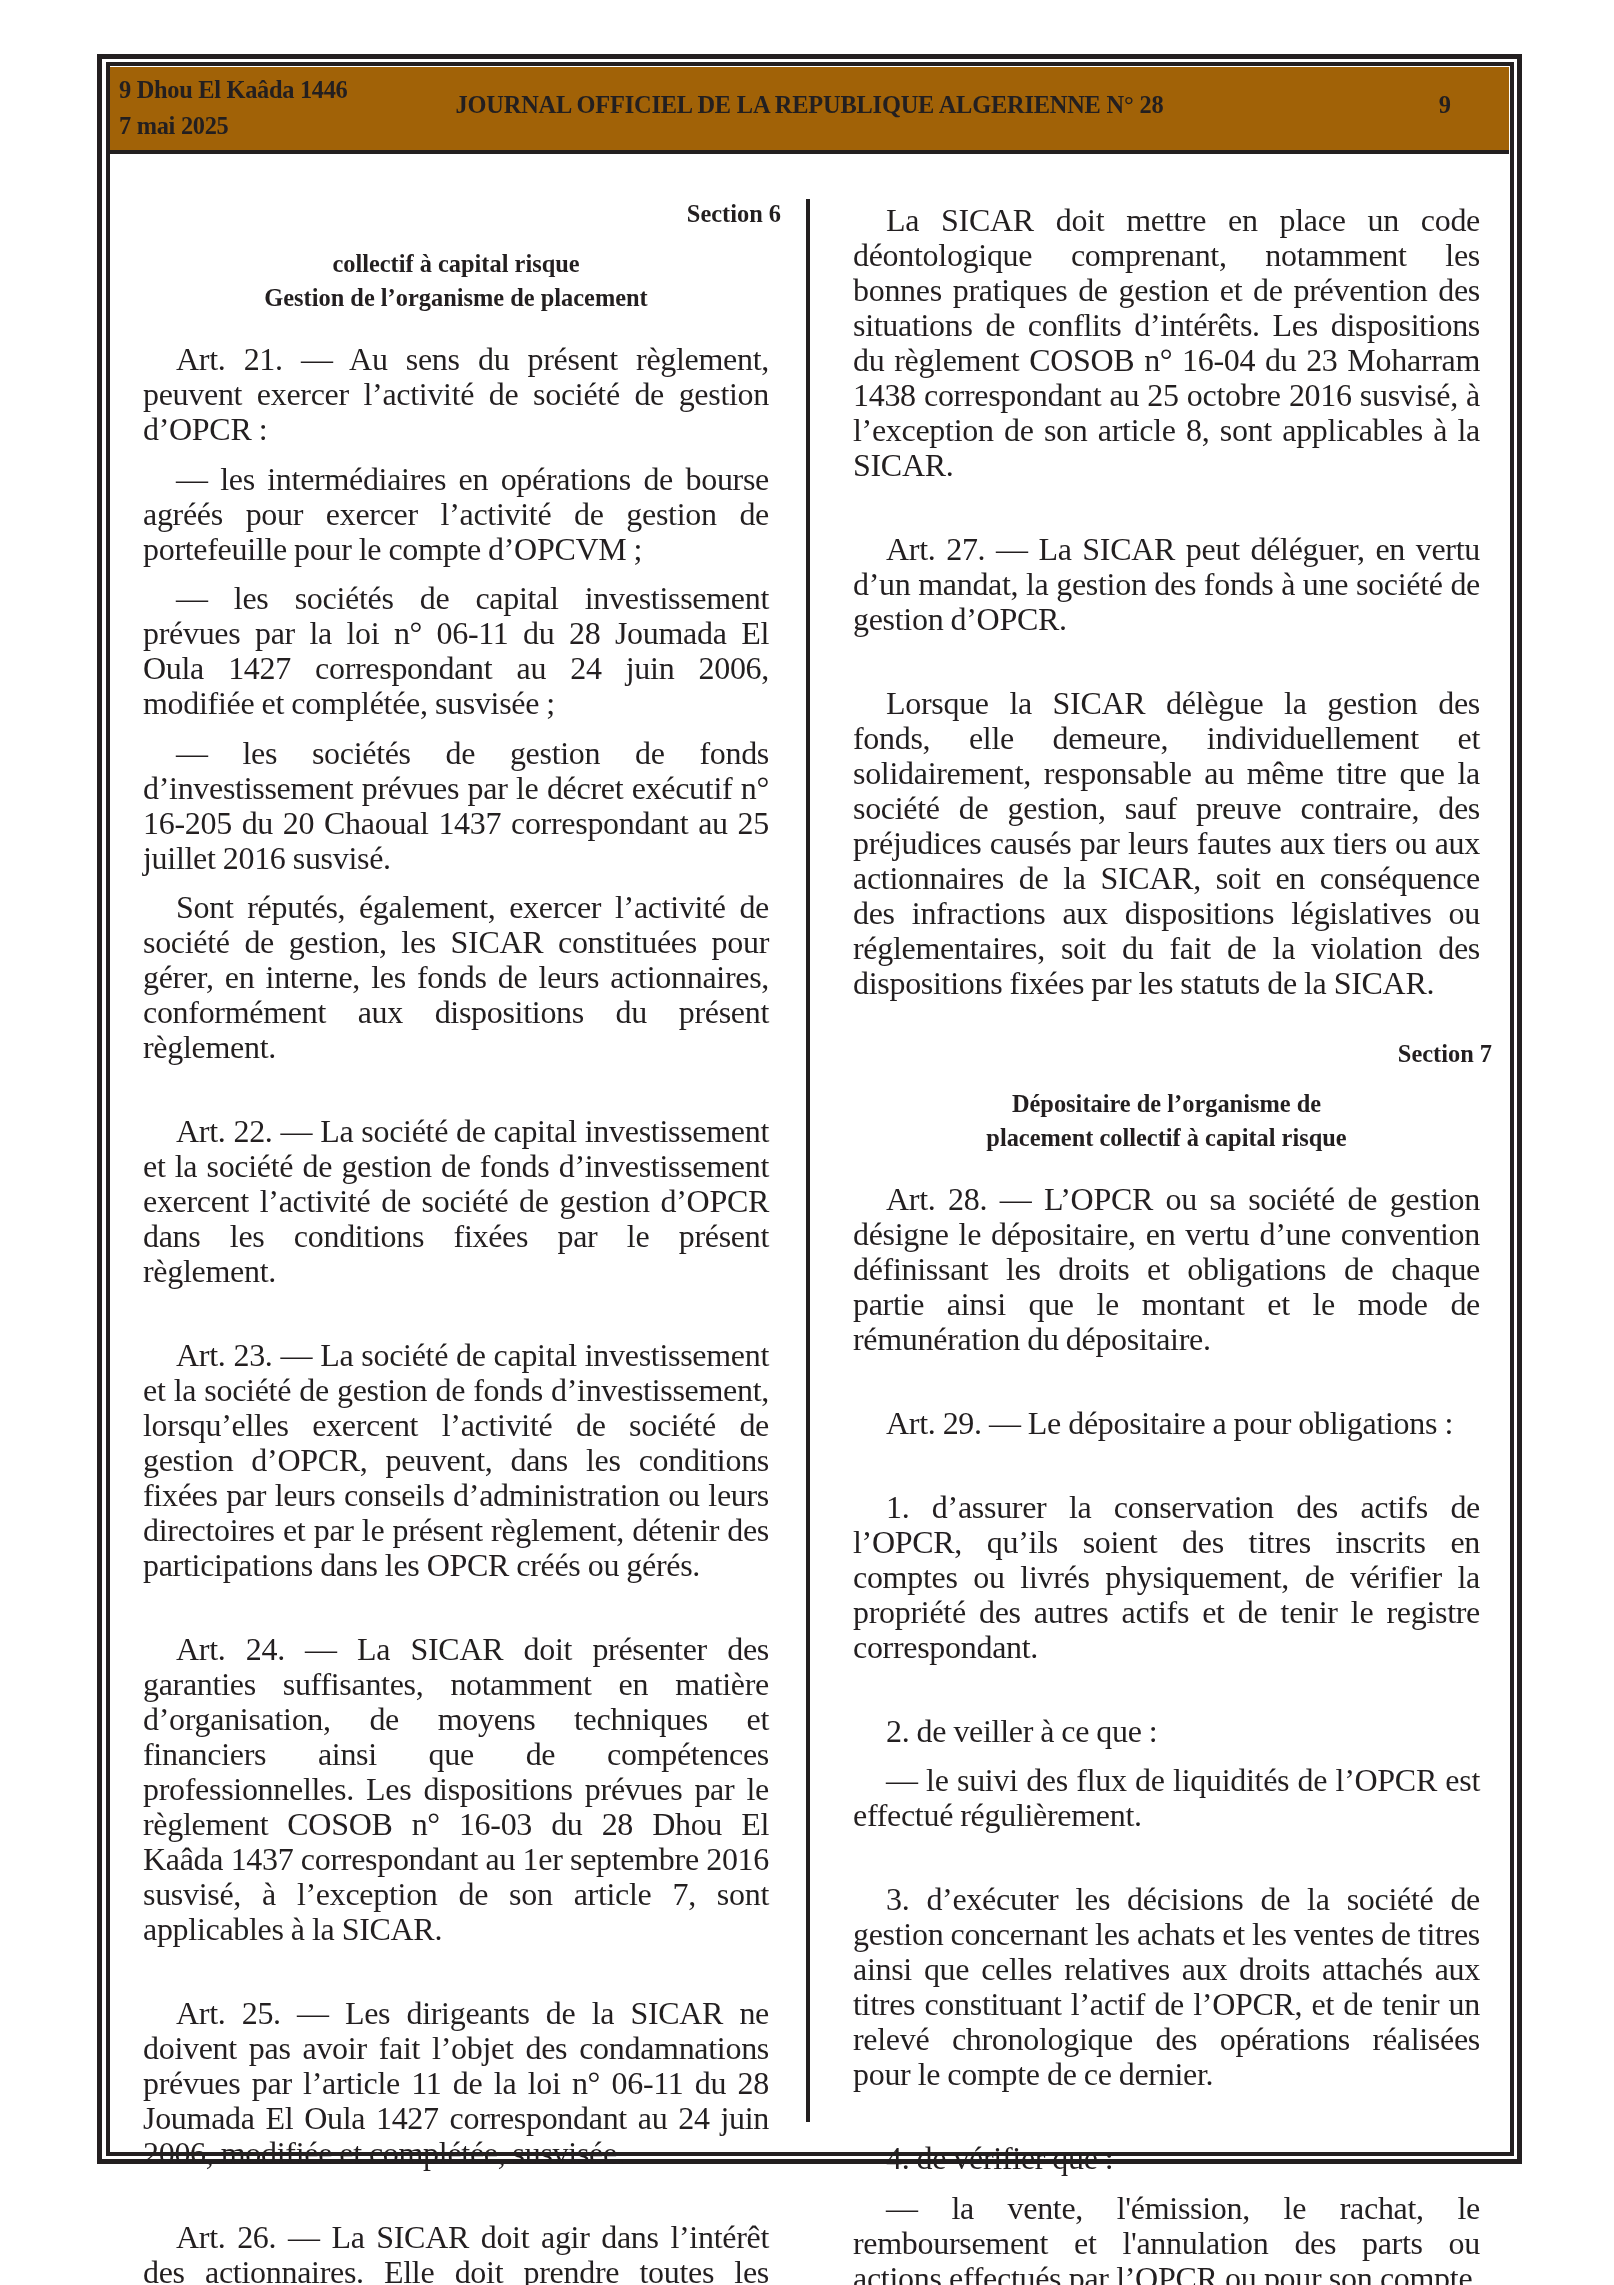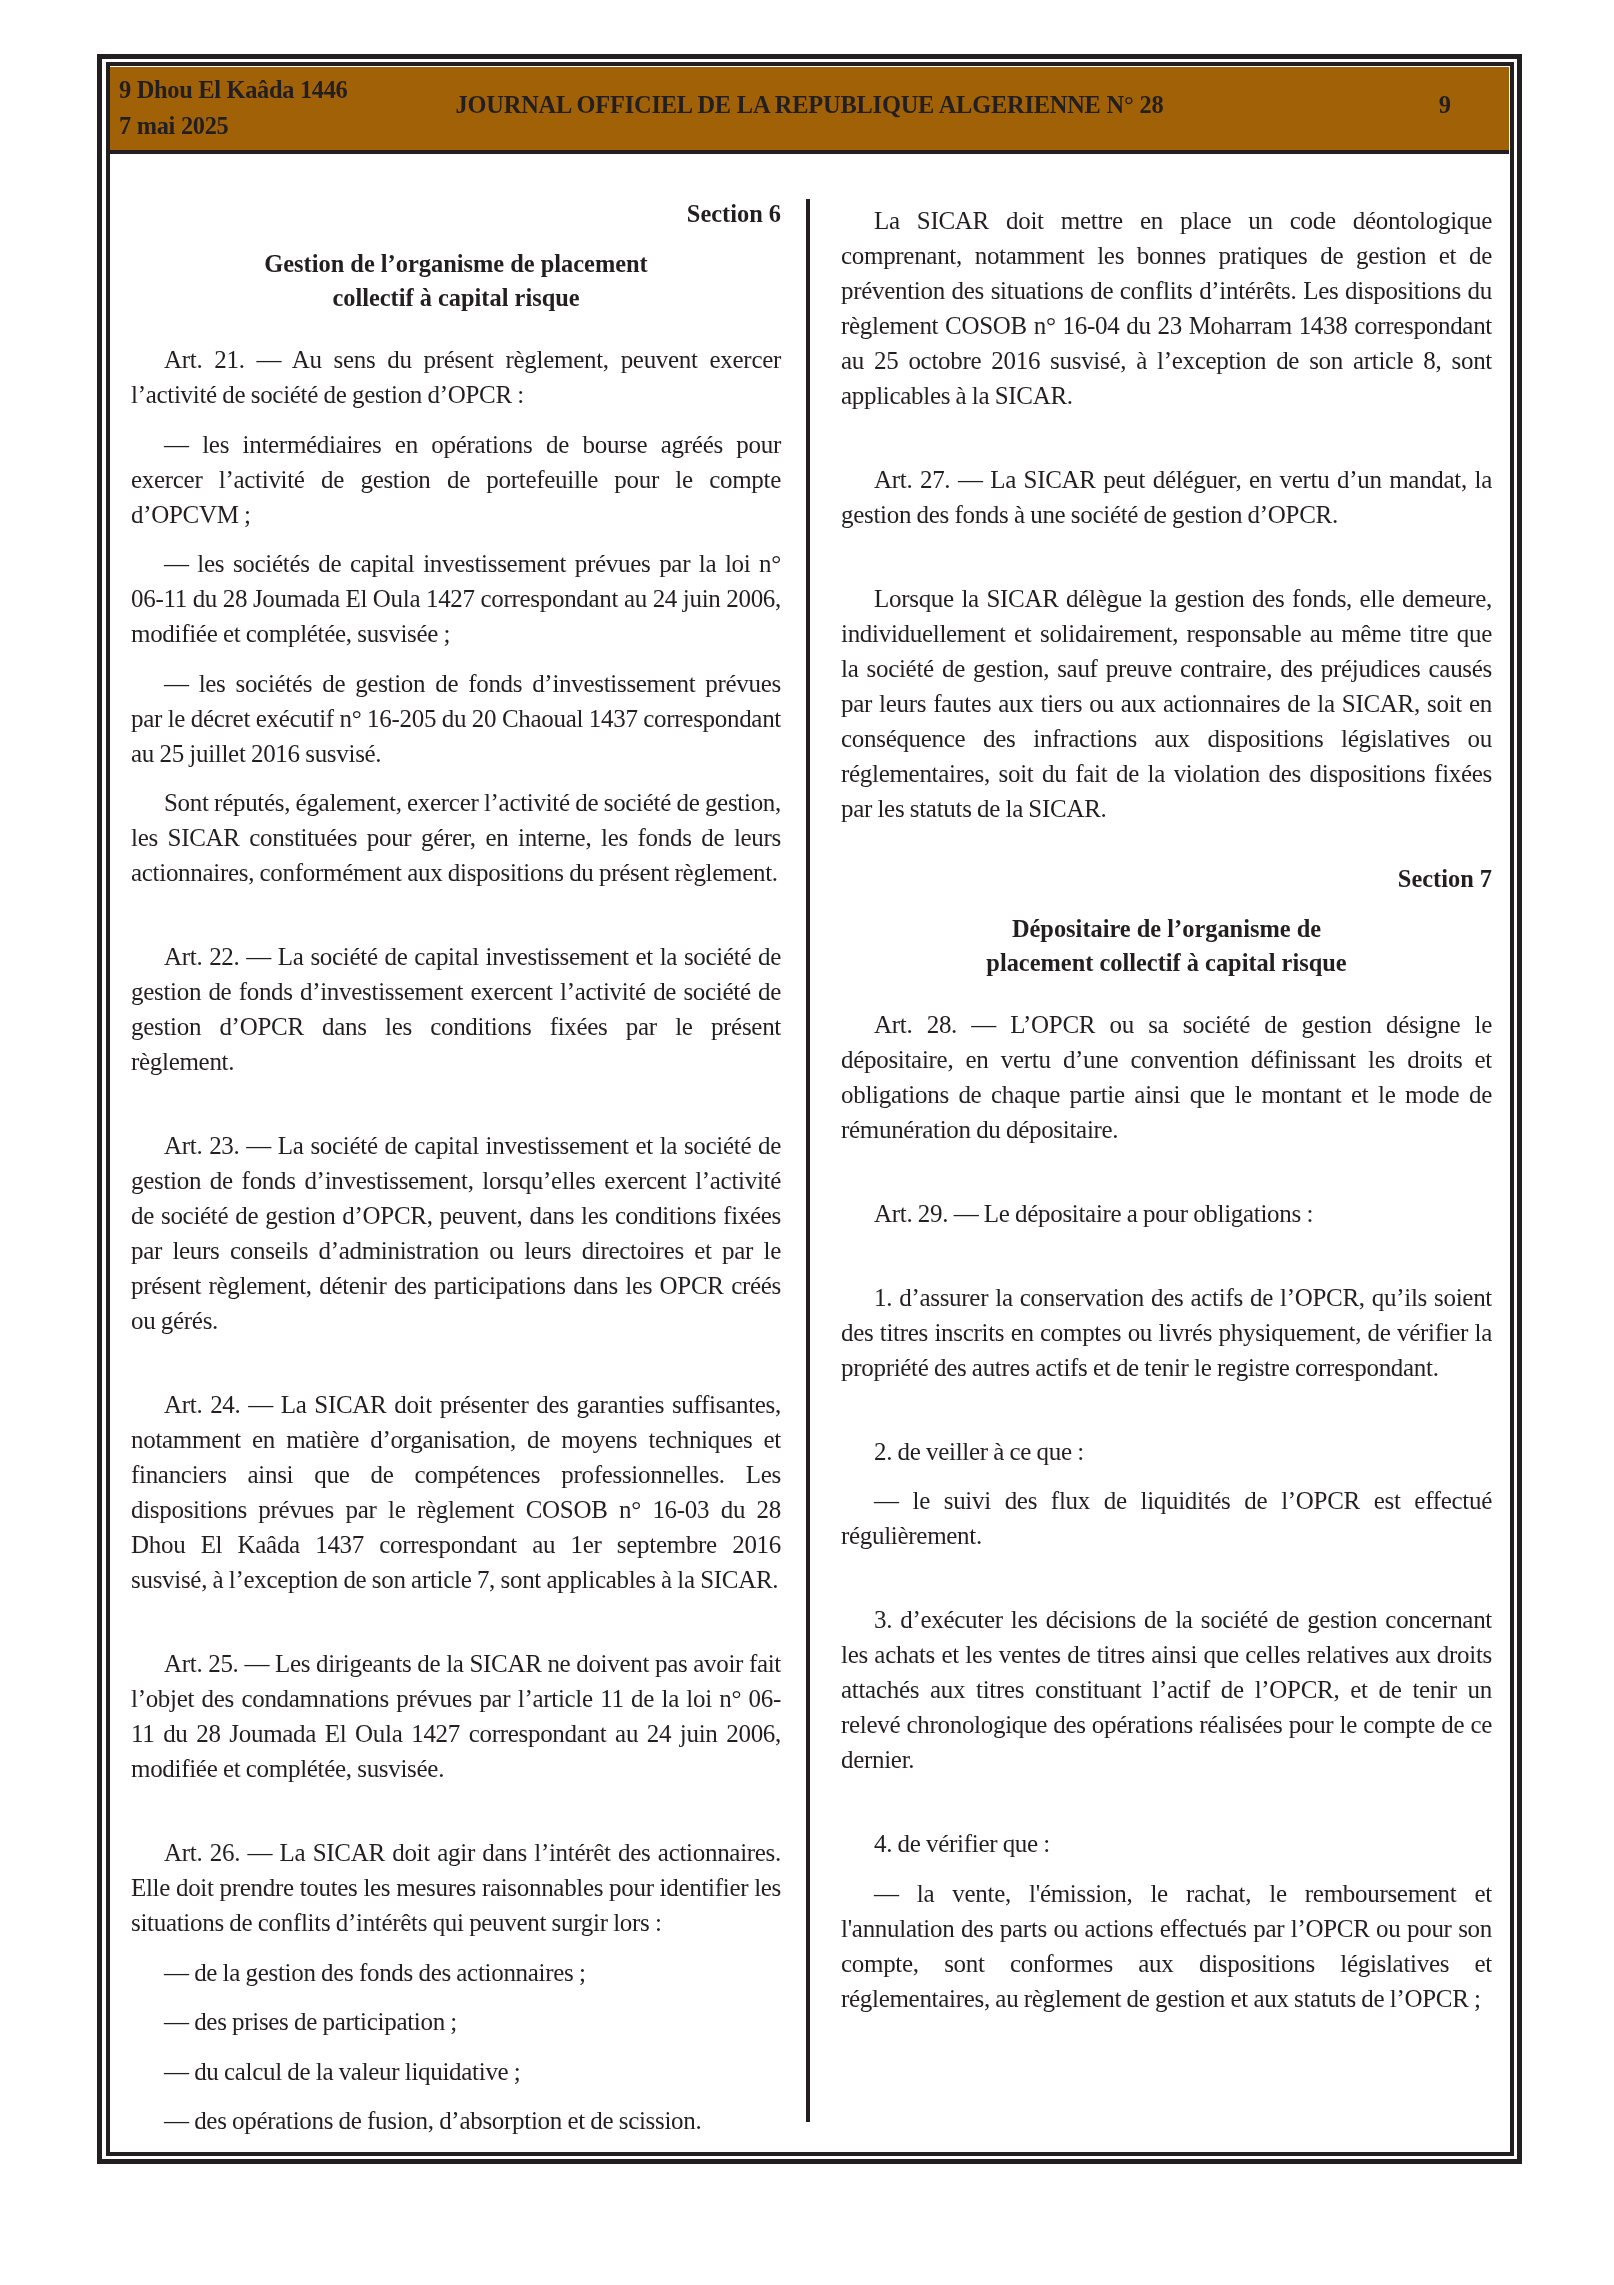--- a/index.html
+++ b/index.html
@@ -95,22 +95,22 @@
     margin: 0 0 16.3px 0;
   }
   .section-title {
     text-align: center;
     font-weight: bold;
     font-size: 24.4px;
     line-height: 34px;
     margin: 0 0 27px 0;
   }
   p.para {
-    margin: 0;
-    font-size: 25px;
+    margin: 12px;
+    font-size: 32px;
     line-height: 35px;
     text-align: justify;
     text-indent: 33px;
     letter-spacing: -0.3px;
     word-spacing: -0.5px;
   }
   p.gap-s { margin-bottom: 14.5px; }
   p.gap-l { margin-bottom: 49px; }
   .col-right .first { margin-top: 12.7px; }
 </style>
@@ -127,22 +127,22 @@
   </div>
   <div class="journal-title">JOURNAL OFFICIEL DE LA REPUBLIQUE ALGERIENNE N° 28</div>
   <div class="page-number">9</div>
 </div>
 
 <div class="divider"></div>
 
 <div class="column col-left">
   <div class="section-num" style="margin-top:7.2px">Section 6</div>
   <div class="section-title">
+    <div>collectif à capital risque</div>
     <div>Gestion de l’organisme de placement</div>
-    <div>collectif à capital risque</div>
   </div>
 
   <p class="para gap-s">Art. 21. — Au sens du présent règlement, peuvent exercer l’activité de société de gestion d’OPCR :</p>
   <p class="para gap-s">— les intermédiaires en opérations de bourse agréés pour exercer l’activité de gestion de portefeuille pour le compte d’OPCVM ;</p>
   <p class="para gap-s">— les sociétés de capital investissement prévues par la loi n° 06-11 du 28 Joumada El Oula 1427 correspondant au 24 juin 2006, modifiée et complétée, susvisée ;</p>
   <p class="para gap-s">— les sociétés de gestion de fonds d’investissement prévues par le décret exécutif n° 16-205 du 20 Chaoual 1437 correspondant au 25 juillet 2016 susvisé.</p>
   <p class="para gap-l">Sont réputés, également, exercer l’activité de société de gestion, les SICAR constituées pour gérer, en interne, les fonds de leurs actionnaires, conformément aux dispositions du présent règlement.</p>
   <p class="para gap-l">Art. 22. — La société de capital investissement et la société de gestion de fonds d’investissement exercent l’activité de société de gestion d’OPCR dans les conditions fixées par le présent règlement.</p>
   <p class="para gap-l">Art. 23. — La société de capital investissement et la société de gestion de fonds d’investissement, lorsqu’elles exercent l’activité de société de gestion d’OPCR, peuvent, dans les conditions fixées par leurs conseils d’administration ou leurs directoires et par le présent règlement, détenir des participations dans les OPCR créés ou gérés.</p>
   <p class="para gap-l">Art. 24. — La SICAR doit présenter des garanties suffisantes, notamment en matière d’organisation, de moyens techniques et financiers ainsi que de compétences professionnelles. Les dispositions prévues par le règlement COSOB n° 16-03 du 28 Dhou El Kaâda 1437 correspondant au 1er septembre 2016 susvisé, à l’exception de son article 7, sont applicables à la SICAR.</p>

